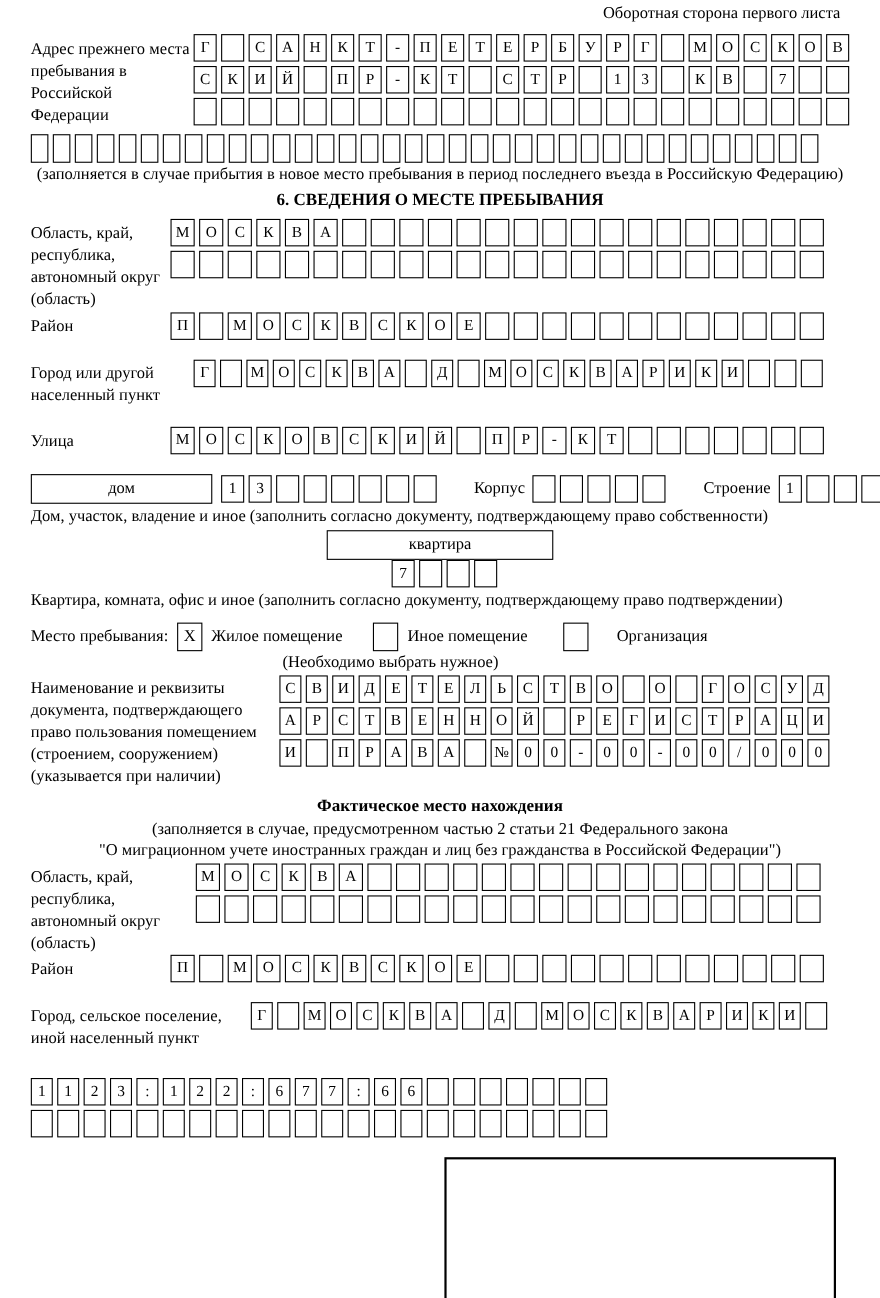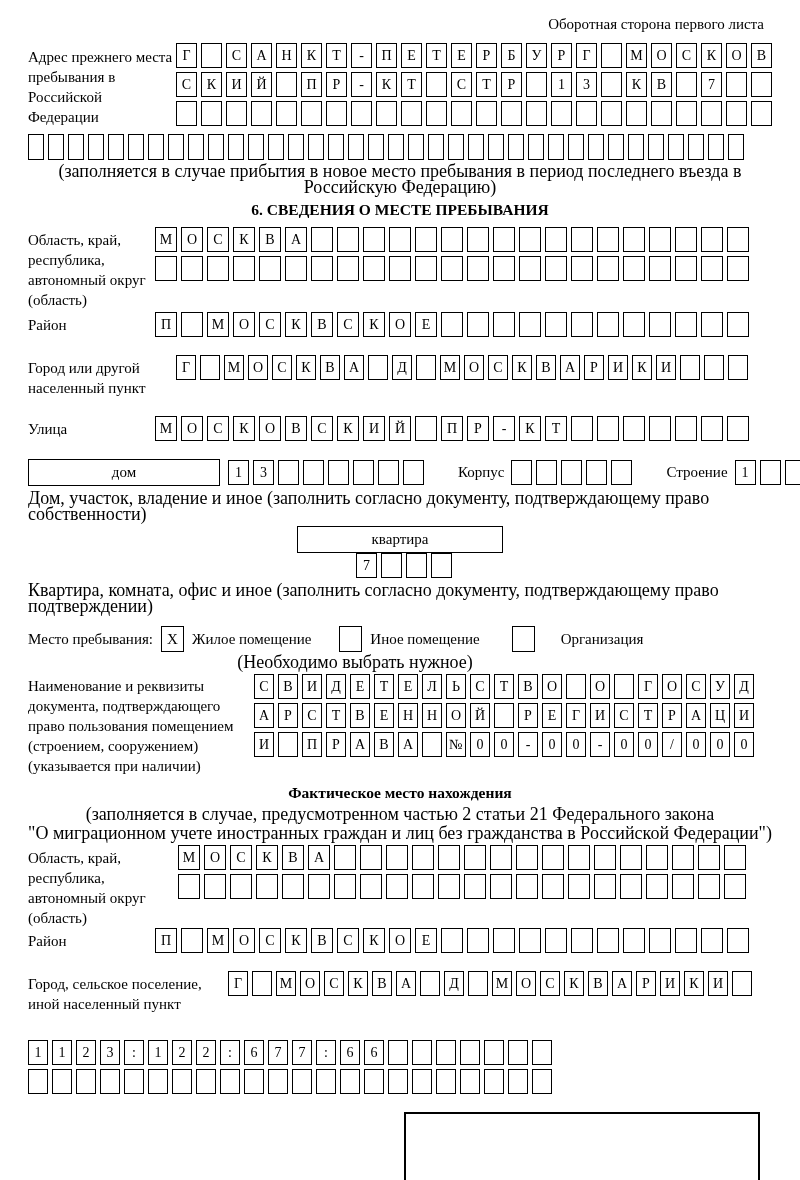--- a/index.html
+++ b/index.html
@@ -1,34 +1,34 @@
 <!DOCTYPE html>
 <html lang="ru"><head>
 <meta charset="utf-8">
 <style>
   html,body{margin:0;padding:0;background:#fff;}
   .page{
     position:relative;width:800px;height:1180px;box-sizing:border-box;
-    padding:12px 28px 0 28px;background:#fff;color:#000;
+    padding:0 28px 0 28px;background:#fff;color:#000;
     font-family:"Liberation Serif", serif;overflow:hidden;
   }
   .hdr-note{text-align:right;font-size:15px;margin:4px 8px 10px 0;}
   .frow{display:flex;align-items:flex-start;}
   .lbl{font-size:15px;line-height:20px;flex-shrink:0;}
   .rows > .cells{margin-bottom:4px;}
   .cells{display:flex;gap:4px;flex-wrap:nowrap;}
   .cell{
     width:21px;height:25px;border:1.6px solid #000;box-sizing:border-box;
     display:flex;align-items:center;justify-content:center;
     font-size:14px;flex-shrink:0;background:#fff;
   }
   .cells.w22 .cell{width:22px;}
   .cells.w20 .cell{width:20px;}
   .cells.w16 .cell{width:16px;height:26px;}
-  .note{font-size:18px;line-height:16px;text-align:center;margin:3px 0 4px 0;}
+  .note{font-size:15px;line-height:16px;text-align:center;margin:3px 0 4px 0;}
   .sec-title{font-size:15.5px;font-weight:bold;text-align:center;margin:6px 0 8px 0;}
   .named-box{
     border:1.6px solid #000;box-sizing:border-box;height:27px;
     display:flex;align-items:center;justify-content:center;font-size:15px;flex-shrink:0;
   }
   .inline-lbl{font-size:15px;line-height:27px;padding:0 7px;flex-shrink:0;margin-left:27px;}
   .chkbox{
     width:23px;height:26px;border:1.6px solid #000;box-sizing:border-box;
     display:flex;align-items:center;justify-content:center;font-size:15px;flex-shrink:0;
   }
@@ -310,21 +310,21 @@
         <div class="cell"></div>
         <div class="cell"></div>
         <div class="cell"></div>
         <div class="cell"></div>
         <div class="cell"></div>
         <div class="cell"></div>
       </div>
   </div>
 
   <div class="frow" style="align-items:center;margin-top:3px;">
-    <div class="named-box" style="width:192px;">дом</div>
+    <div class="named-box" style="width:165px;">дом</div>
     <div class="cells" style="margin-left:8px;">
         <div class="cell">1</div>
         <div class="cell">3</div>
         <div class="cell"></div>
         <div class="cell"></div>
         <div class="cell"></div>
         <div class="cell"></div>
         <div class="cell"></div>
         <div class="cell"></div>
       </div>

